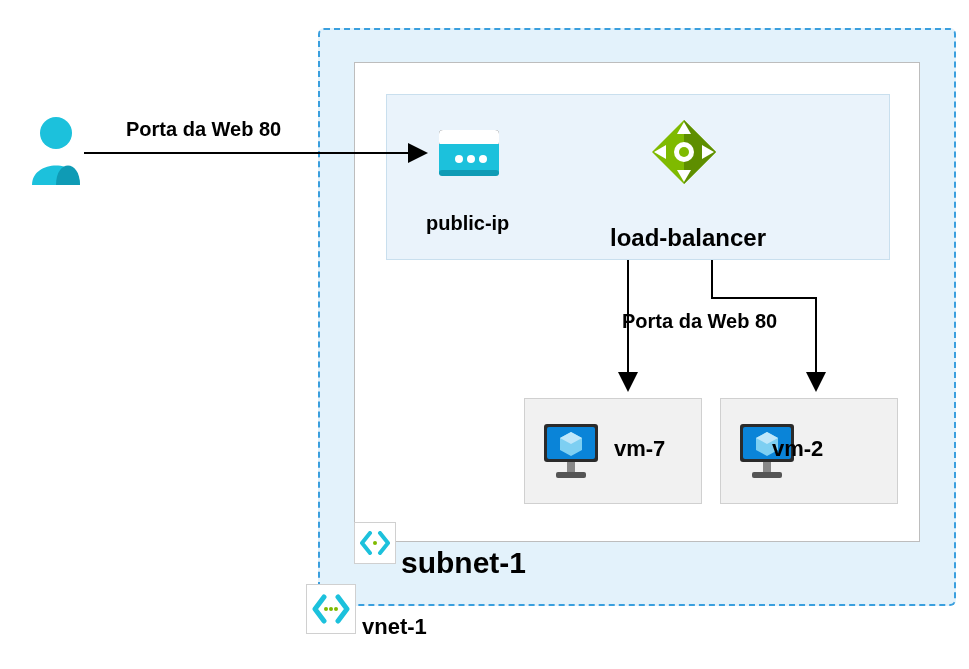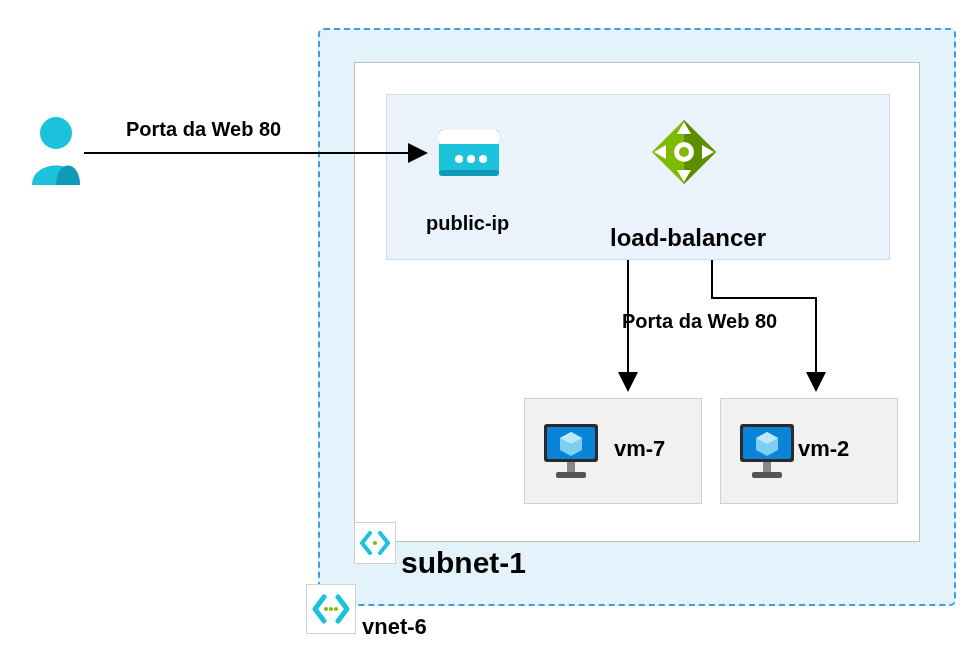--- a/index.html
+++ b/index.html
@@ -103,21 +103,21 @@
 
 <div class="box vmbox" style="left:720px; top:398px; width:178px; height:106px;"></div>
 <svg class="icon" style="position:absolute; left:736px; top:420px;" width="62" height="62" viewBox="0 0 62 62">
   <rect x="4" y="4" width="54" height="38" rx="3" fill="#2b2b2b"></rect>
   <rect x="7" y="7" width="48" height="32" rx="2" fill="#0a84d8"></rect>
   <rect x="27" y="42" width="8" height="10" fill="#888"></rect>
   <rect x="16" y="52" width="30" height="6" rx="2" fill="#555"></rect>
   <polygon points="31,12 42,18 42,30 31,36 20,30 20,18" fill="#7dcff2"></polygon>
   <polygon points="31,12 42,18 31,24 20,18" fill="#bfe7fa"></polygon>
 </svg>
-<div class="label" style="left:798px; top:436px; font-size:22px;">vm-2</div>
+<div class="label" style="left:772px; top:436px; font-size:22px;">vm-2</div>
 
 <svg style="position:absolute; left:84px; top:140px; width:352px; height:26px;" viewBox="0 0 352 26">
   <defs>
     <marker id="ah1" markerWidth="10" markerHeight="10" refX="8" refY="5" orient="auto">
       <path d="M0,0 L10,5 L0,10 Z" fill="#000"></path>
     </marker>
   </defs>
   <line x1="0" y1="13" x2="340" y2="13" stroke="#000" stroke-width="2" marker-end="url(#ah1)"></line>
 </svg>
 <div class="label" style="left:126px; top:118px; font-size:20px;">Porta da Web 80</div>
@@ -146,13 +146,13 @@
 
 <div class="netlabelbox" style="left:306px; top:584px; width:48px; height:48px;">
   <svg class="icon" width="38" height="30" viewBox="0 0 38 30">
     <path d="M12 3 L3 15 L12 27" stroke="#1cc1dc" stroke-width="5" fill="none" stroke-linecap="round" stroke-linejoin="round"></path>
     <path d="M26 3 L35 15 L26 27" stroke="#1cc1dc" stroke-width="5" fill="none" stroke-linecap="round" stroke-linejoin="round"></path>
     <circle cx="14" cy="15" r="2" fill="#7fba00"></circle>
     <circle cx="19" cy="15" r="2" fill="#7fba00"></circle>
     <circle cx="24" cy="15" r="2" fill="#7fba00"></circle>
   </svg>
 </div>
-<div class="label" style="left:362px; top:614px; font-size:22px;">vnet-6</div>
+<div class="label" style="left:362px; top:614px; font-size:22px;">vnet-1</div>
 
 </body></html>

